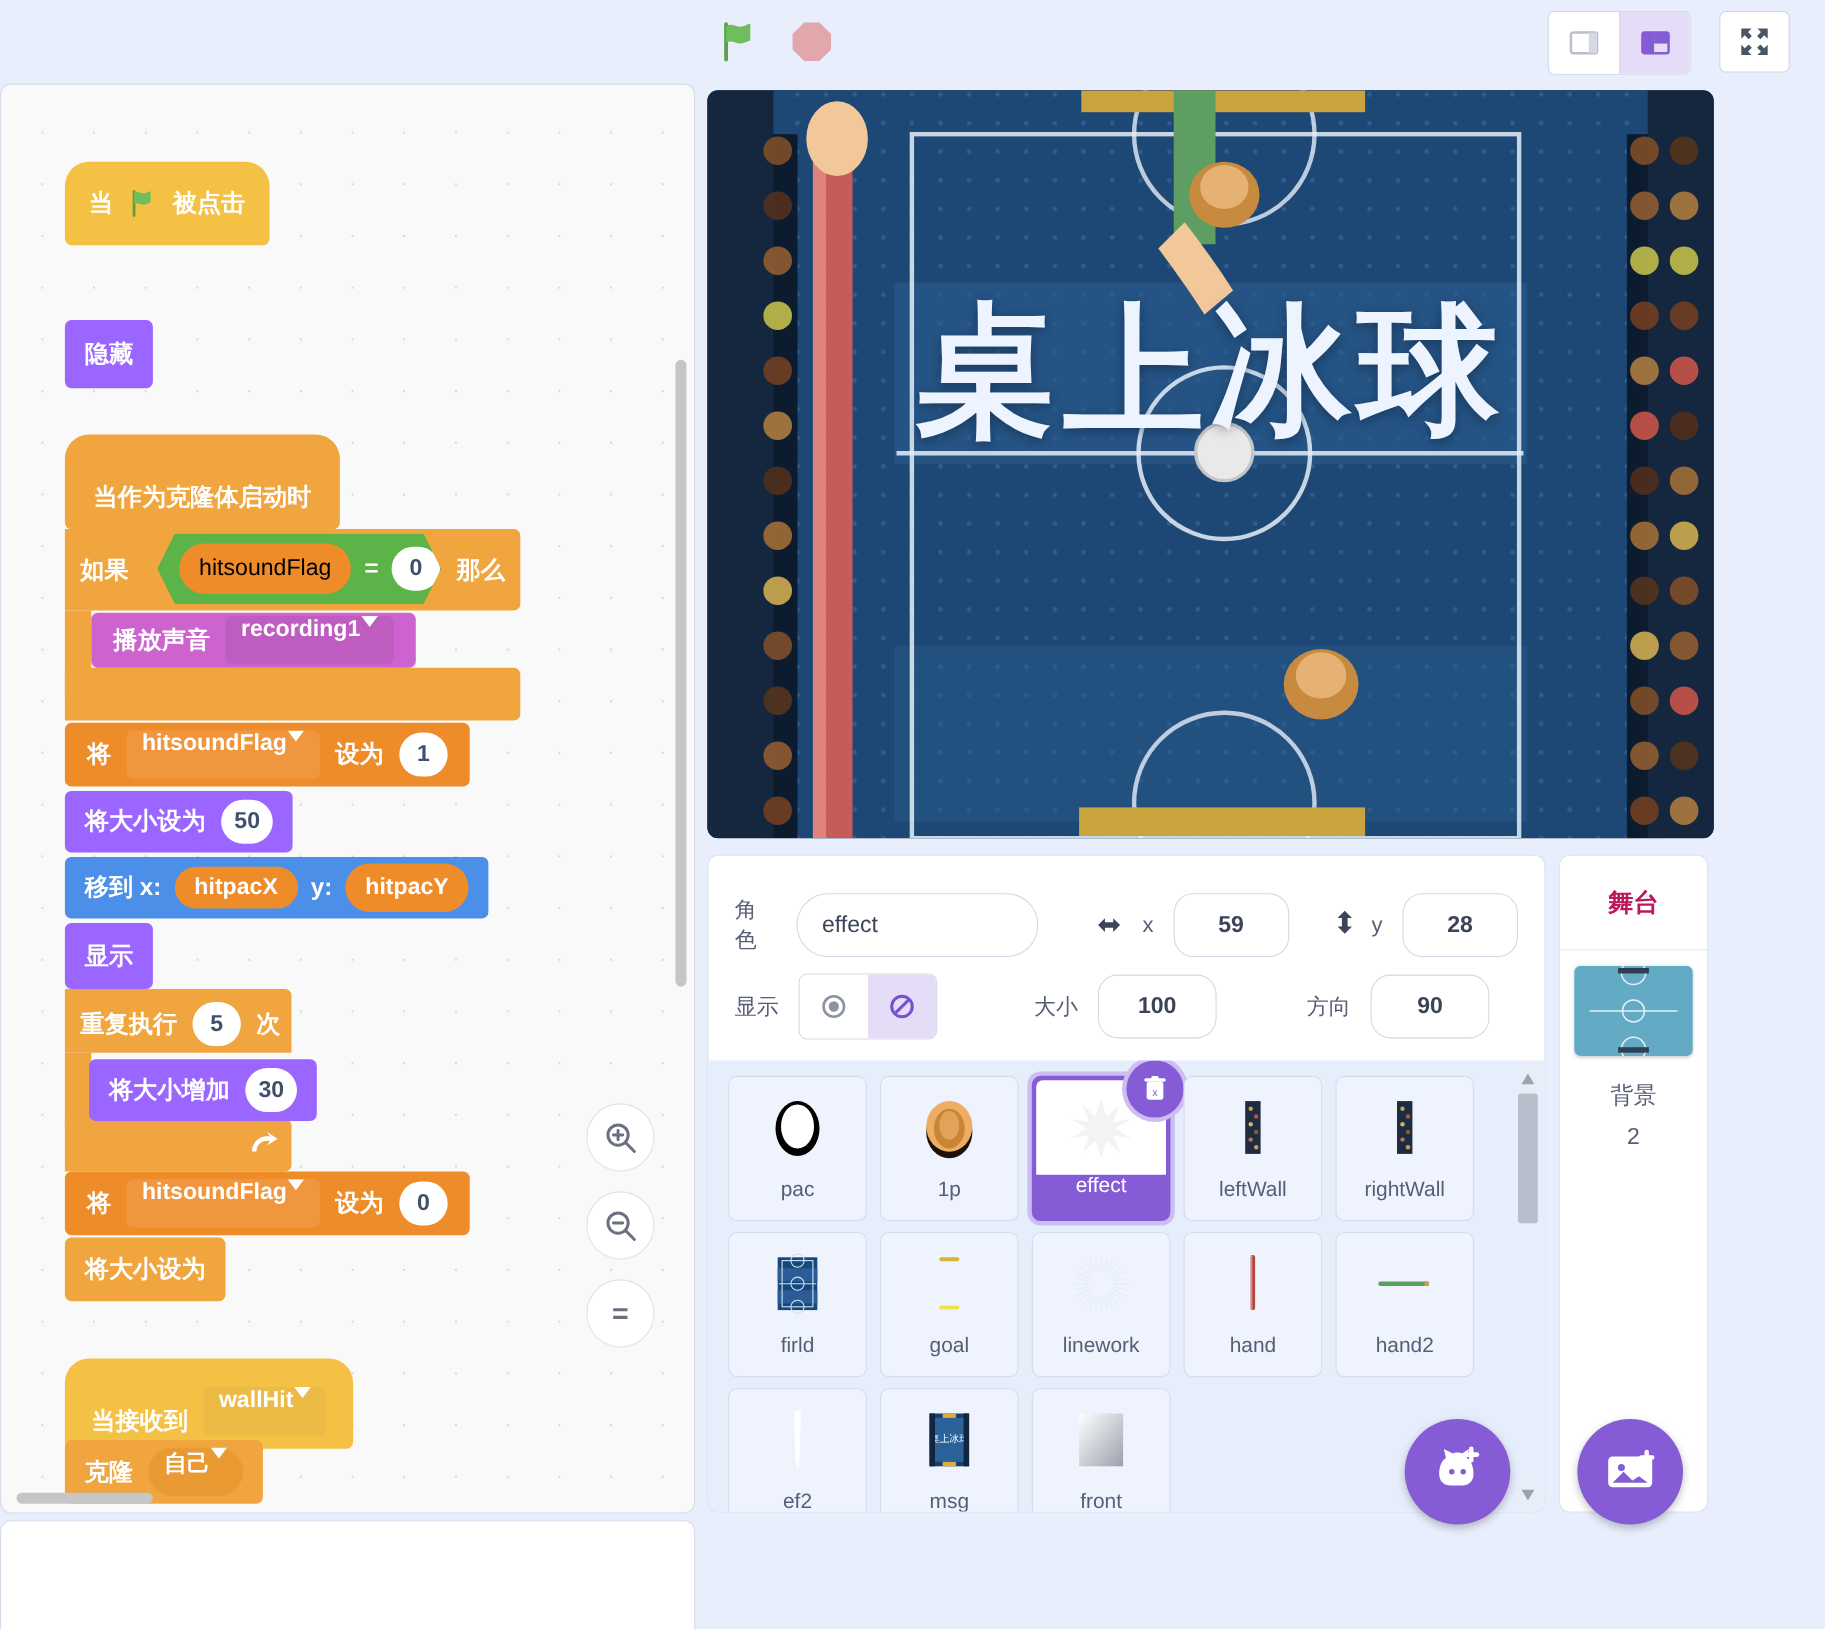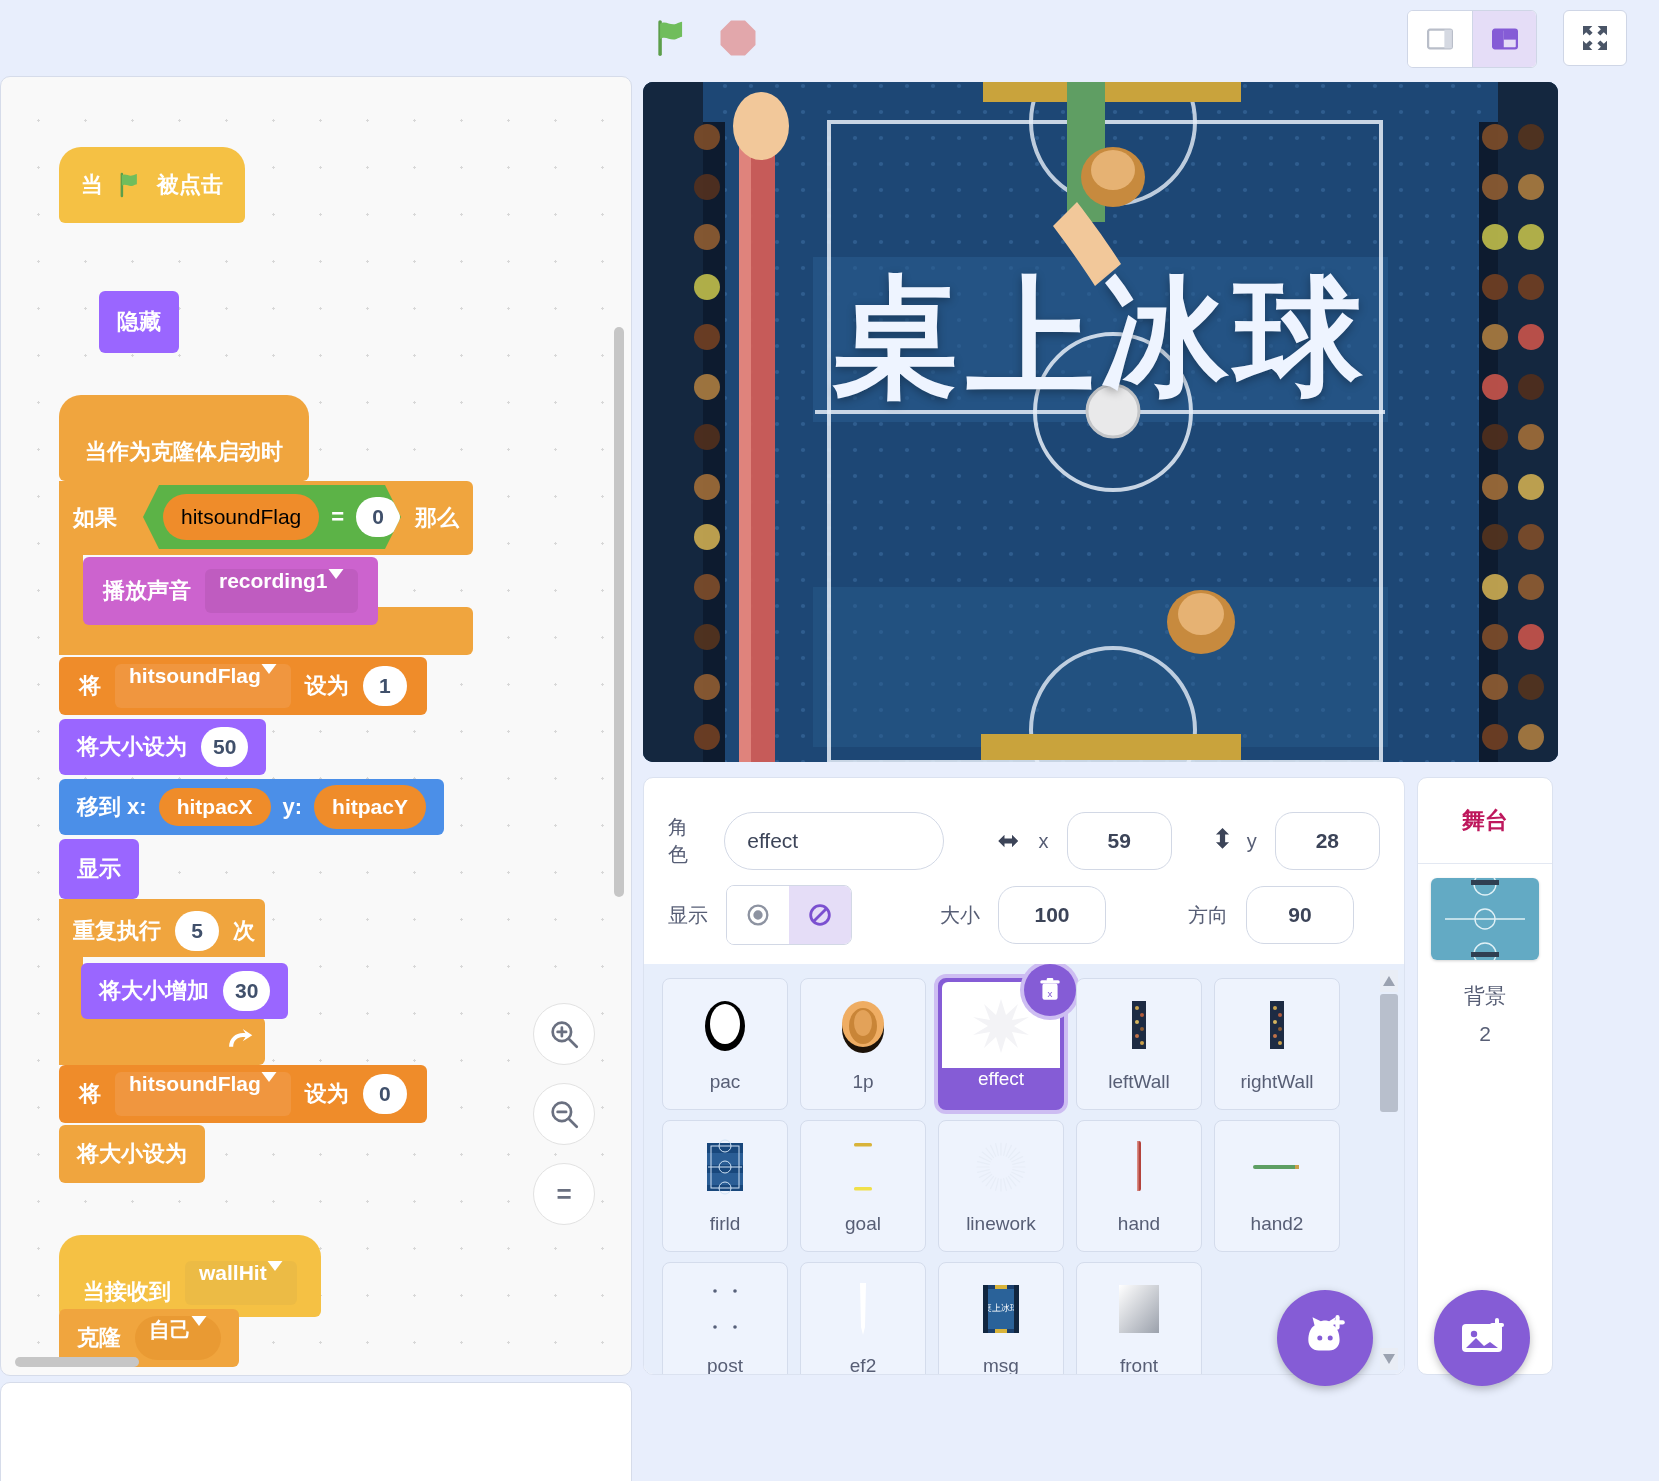--- a/index.html
+++ b/index.html
@@ -151,21 +151,21 @@
     <div class="blocks">
 
       <div class="blk hat c-evt" style="left:58px; top:70px; height:76px; gap:12px;">
         <span>当</span>
         <svg width="30" height="30" viewBox="0 0 24 24">
           <path d="M5.5 3.2v17.6" stroke="#5c9e4a" stroke-width="2" stroke-linecap="round" fill="none"></path>
           <path d="M5.5 4.2c3.2-2 5.6 1.4 8.9 0 1.2-.5 2.2-1 3.1-1.1v8.2c-1 .2-2 .7-3.1 1.2-3.3 1.4-5.7-2-8.9 0z" fill="#70bd5c"></path>
         </svg>
         <span>被点击</span>
       </div>
-      <div class="blk stack c-look" style="left:58px; top:214px; height:62px;margin-left:40px;">
+      <div class="blk stack c-look" style="left:58px; top:214px; height:62px;">
         <span>隐藏</span>
       </div>
 
       <div class="blk hat c-ctl" style="left:58px; top:318px; height:86px; padding:0 26px; align-items:flex-end; padding-bottom:14px;">
         <span>当作为克隆体启动时</span>
       </div>
 
       <div style="position:absolute; left:58px; top:404px; width:414px; height:74px; background:#f0a53e; border-radius:0 6px 6px 0;"></div>
       <div style="position:absolute; left:58px; top:478px; width:24px; height:80px; background:#f0a53e;"></div>
       <div style="position:absolute; left:58px; top:530px; width:414px; height:48px; background:#f0a53e; border-radius:0 6px 6px 0;"></div>
@@ -178,21 +178,21 @@
                   clip-path:polygon(16px 0,242px 0,258px 32px,242px 64px,16px 64px,0 32px);
                   display:flex; align-items:center; gap:12px; padding-left:20px;">
         <span class="oval c-var" style="height:46px;">hitsoundFlag</span>
         <span style="color:#fff;font-weight:bold;font-size:22px;">=</span>
         <span class="num">0</span>
       </div>
       <div class="blk" style="left:414px; top:418px; height:46px;">
         <span>那么</span>
       </div>
 
-      <div class="blk stack c-snd" style="left:82px; top:480px; height:68px; gap:14px; padding:0 20px;">
+      <div class="blk stack c-snd" style="left:82px; top:480px; height:50px; gap:14px; padding:0 20px;">
         <span>播放声音</span>
         <span class="drop" style="background:#bf5cc0;">
           <span>recording1</span>
           <svg width="16" height="10" viewBox="0 0 12 8">
               <path d="M0 0h12L6 8z" fill="#fff"></path>
             </svg>
         </span>
       </div>
 
       <div class="blk stack c-var" style="left:58px; top:580px; height:58px; gap:14px; padding:0 20px;">
@@ -564,31 +564,20 @@
             <svg viewBox="0 0 60 60" width="60" height="60">
               <rect x="6" y="28" width="46" height="4" rx="2" fill="#5d9e63"></rect>
               <rect x="48" y="28" width="4" height="4" fill="#caa04a"></rect>
             </svg>
           </div>
           <div class="sp-name">hand2</div>
         </div>
         <div class="sp-tile">
           <div class="sp-thumb">
             <svg viewBox="0 0 60 60" width="60" height="60">
-              <circle cx="20" cy="12" r="1.8" fill="#56607a"></circle>
-              <circle cx="40" cy="12" r="1.8" fill="#56607a"></circle>
-              <circle cx="20" cy="48" r="1.8" fill="#56607a"></circle>
-              <circle cx="40" cy="48" r="1.8" fill="#56607a"></circle>
-            </svg>
-          </div>
-          <div class="sp-name">post</div>
-        </div>
-        <div class="sp-tile">
-          <div class="sp-thumb">
-            <svg viewBox="0 0 60 60" width="60" height="60">
               <path d="M27 4h6l-1 44-2 8-2-8z" fill="#fff"></path>
             </svg>
           </div>
           <div class="sp-name">ef2</div>
         </div>
         <div class="sp-tile">
           <div class="sp-thumb">
             <svg viewBox="0 0 60 60" width="60" height="60">
               <rect x="12" y="6" width="36" height="48" fill="#1b3f6d"></rect>
               <rect x="16" y="10" width="28" height="40" fill="#2a6299"></rect>

